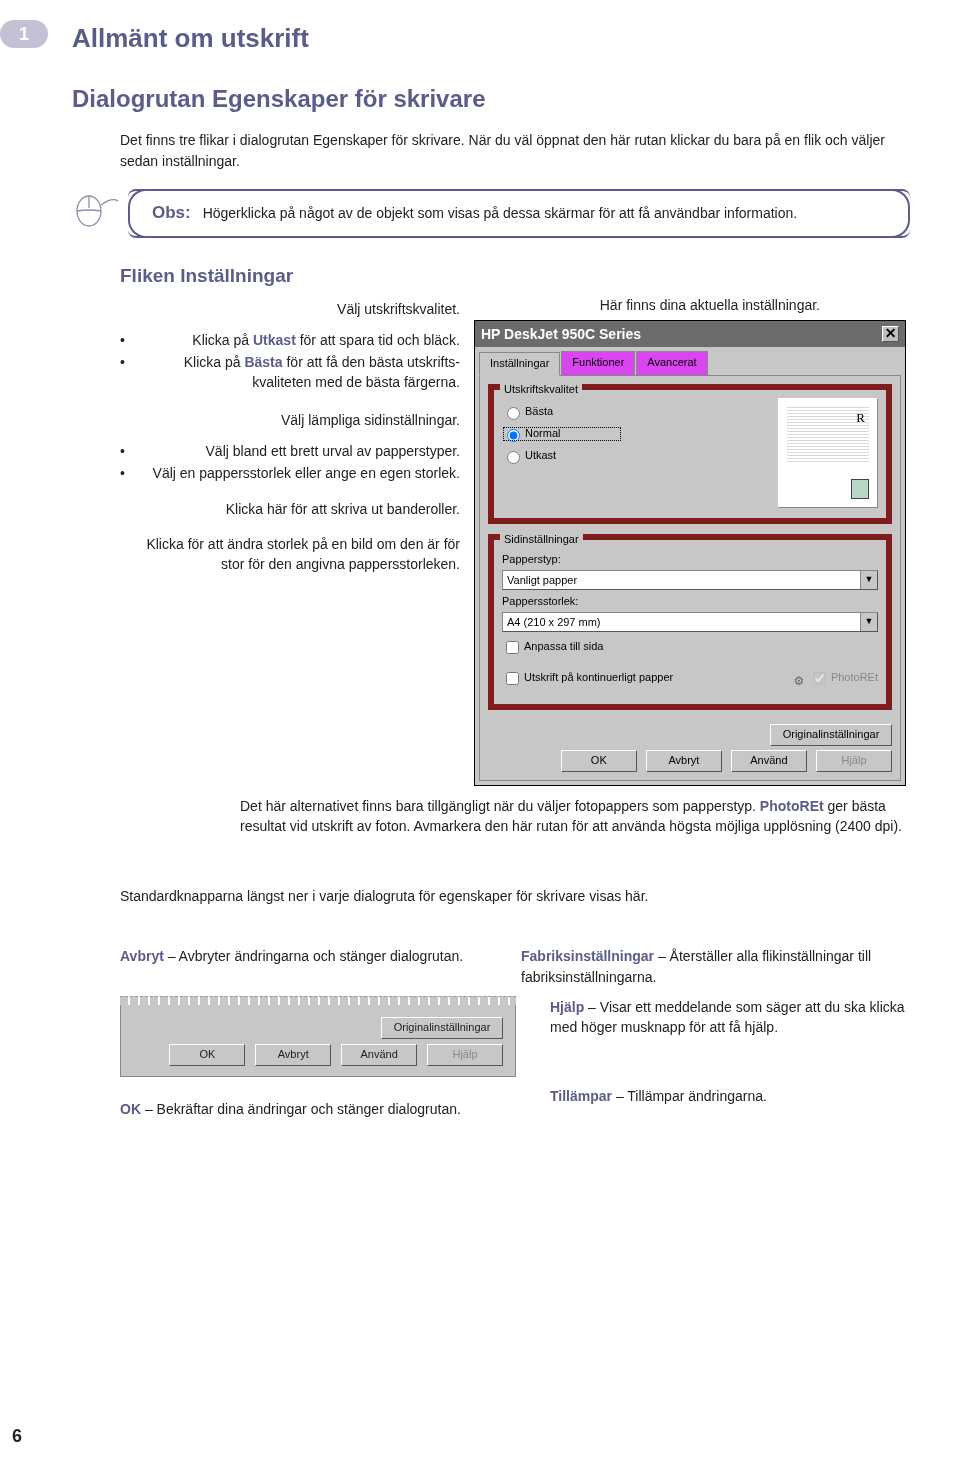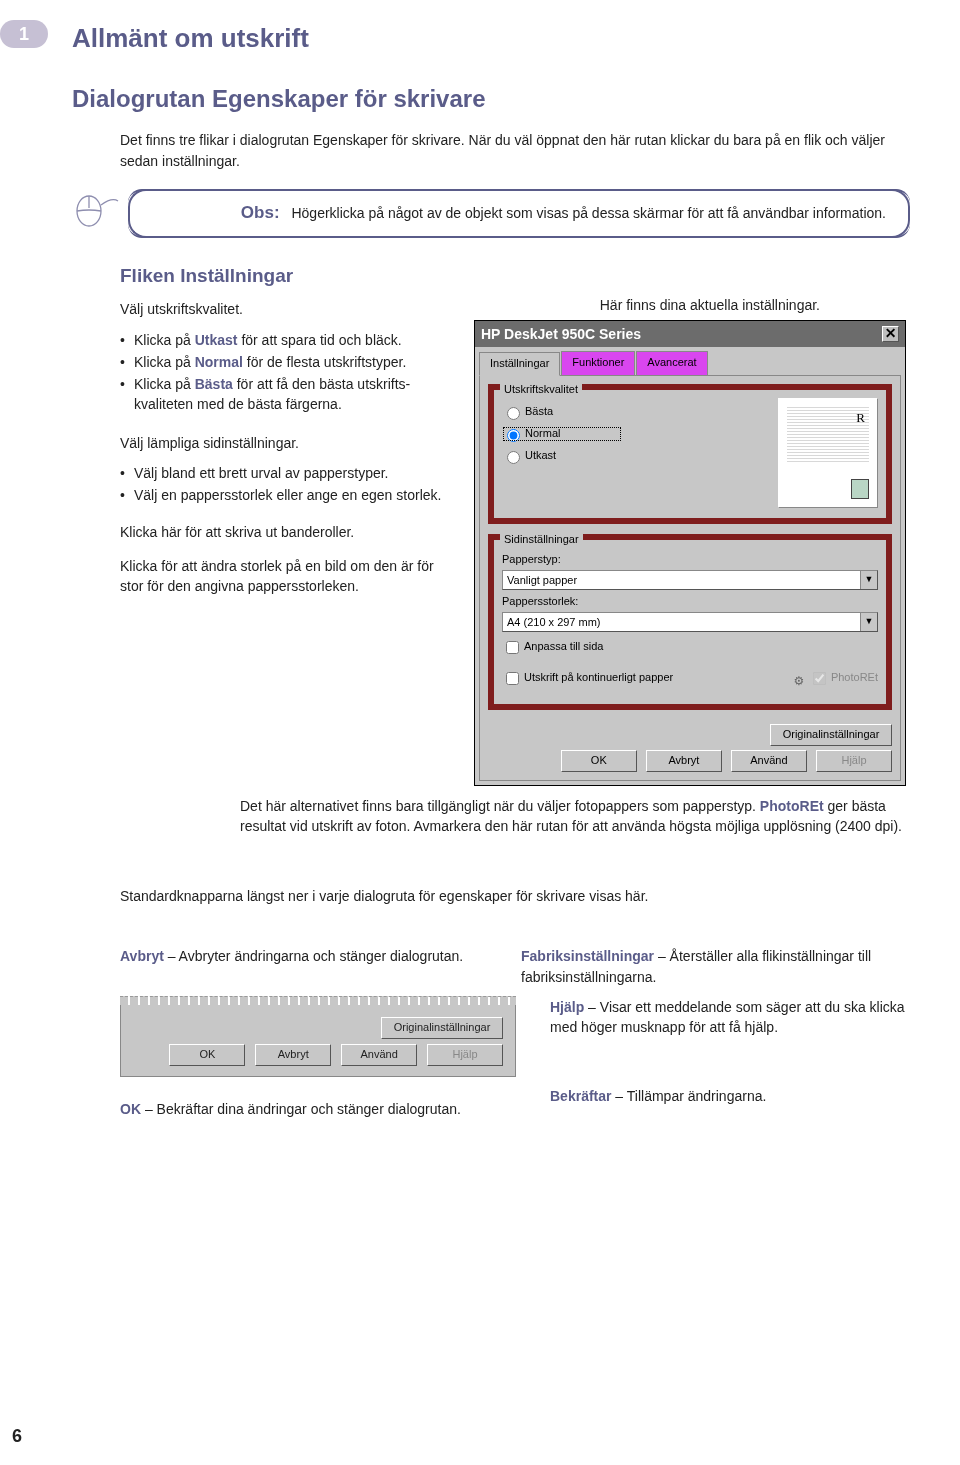--- a/index.html
+++ b/index.html
@@ -60,24 +60,23 @@
     width: 52px;
     flex: 0 0 52px;
     margin-right: 4px;
   }
   .mouse-icon svg { width: 48px; height: 40px; }
   .note-bracket {
     flex: 1;
     border: 2px solid #5a5c89;
     border-left: none;
     border-right: none;
-    border-radius: 14px;
+    border-radius: 8px;
     padding: 10px 24px;
     position: relative;
-    text-align: right;
   }
   .note-bracket::before, .note-bracket::after {
     content: "";
     position: absolute;
     top: -2px;
     bottom: -2px;
     width: 16px;
     border: 2px solid #5a5c89;
   }
   .note-bracket::before {
@@ -101,20 +100,21 @@
     font-size: 19px;
     font-weight: 600;
     margin: 6px 0 10px 0;
   }
   .two-col {
     display: flex;
     gap: 14px;
   }
   .left-col {
     flex: 0 0 340px;
+    text-align: right;
   }
   .right-col {
     flex: 1;
     position: relative;
   }
   ul.bullets {
     list-style: none;
     padding-left: 0;
     margin: 4px 0 16px 0;
   }
@@ -388,23 +388,20 @@
 
     <div class="indent">
       <h3 class="sub">Fliken Inställningar</h3>
 
       <div class="two-col">
         <div class="left-col">
           <p>Välj utskriftskvalitet.</p>
           <ul class="bullets">
             <li>
               <span>Klicka på </span><span class="term">Utkast</span><span> för att spara tid och bläck.</span>
-            </li>
-            <li>
-              <span>Klicka på </span><span class="term">Normal</span><span> för de flesta utskriftstyper.</span>
             </li>
             <li>
               <span>Klicka på </span><span class="term">Bästa</span><span> för att få den bästa utskrifts­kvaliteten med de bästa färgerna.</span>
             </li>
           </ul>
 
           <p style="margin-top:18px">Välj lämpliga sidinställningar.</p>
           <ul class="bullets">
             <li>Välj bland ett brett urval av papperstyper.</li>
             <li>Välj en pappersstorlek eller ange en egen storlek.</li>
@@ -532,21 +529,21 @@
           </div>
           <p style="margin-top:22px">
             <span class="term">OK</span><span> – Bekräftar dina ändringar och stänger dialogrutan.</span>
           </p>
         </div>
         <div style="flex:1">
           <p>
             <span class="term">Hjälp</span><span> – Visar ett meddelande som säger att du ska klicka med höger musknapp för att få hjälp.</span>
           </p>
           <p style="margin-top:48px">
-            <span class="term">Bekräftar</span><span> – Tillämpar ändringarna.</span>
+            <span class="term">Tillämpar</span><span> – Tillämpar ändringarna.</span>
           </p>
         </div>
       </div>
 
     </div>
   </div>
 
   <div class="page-num">6</div>
 </div>
 

